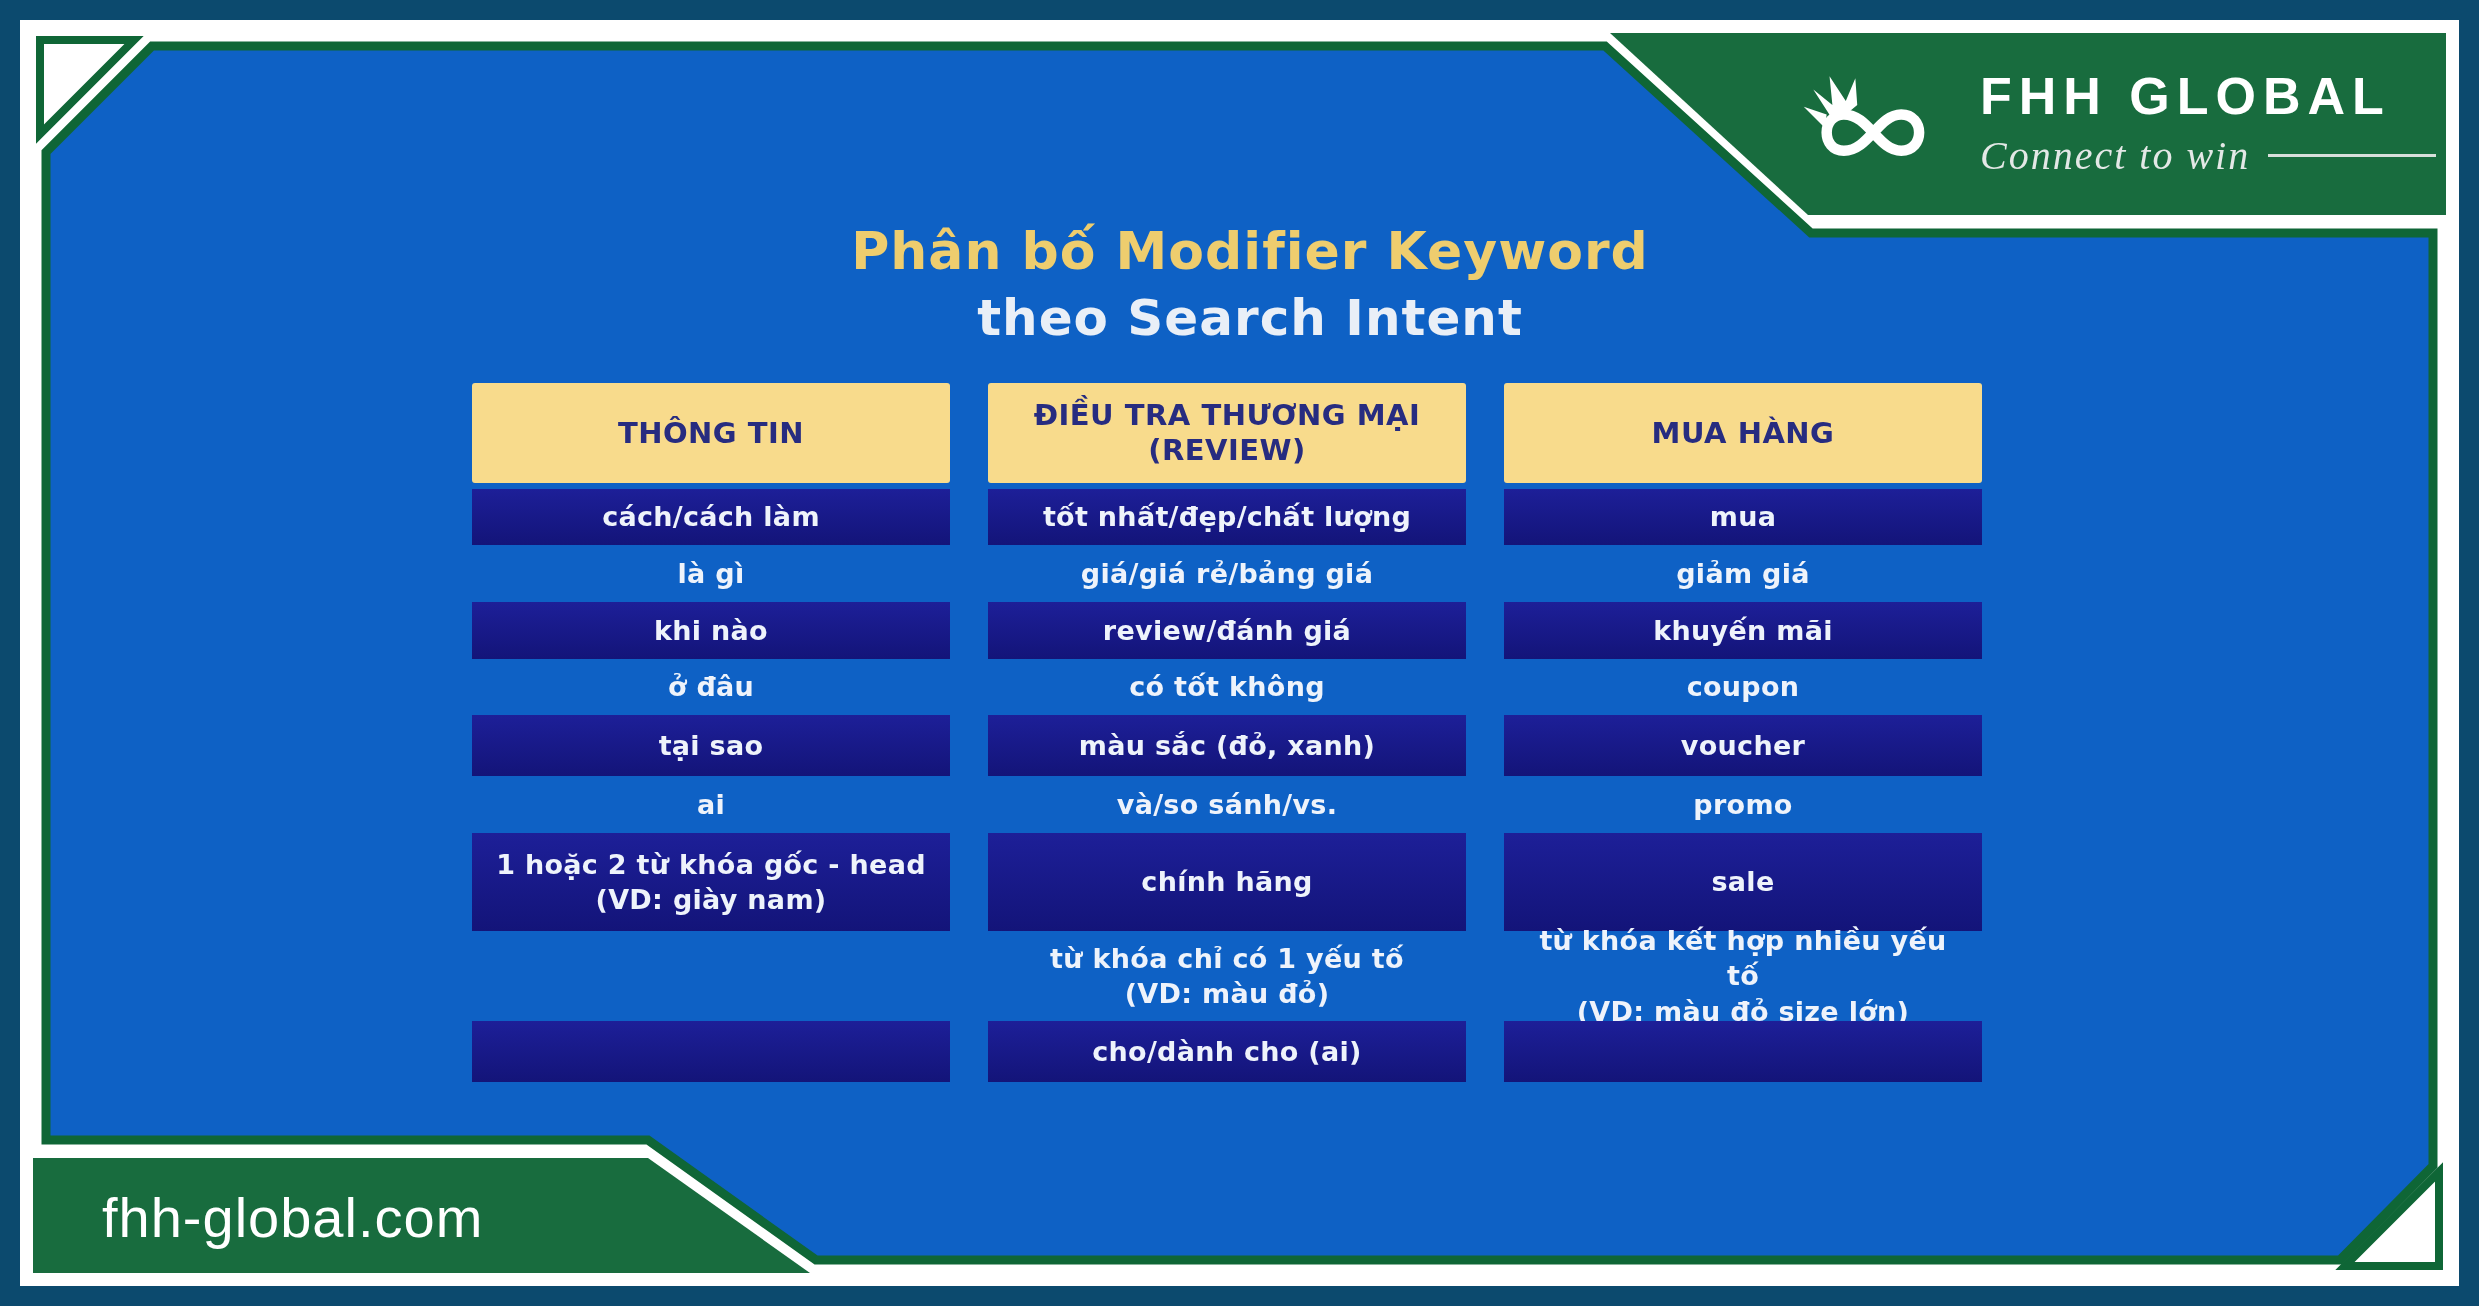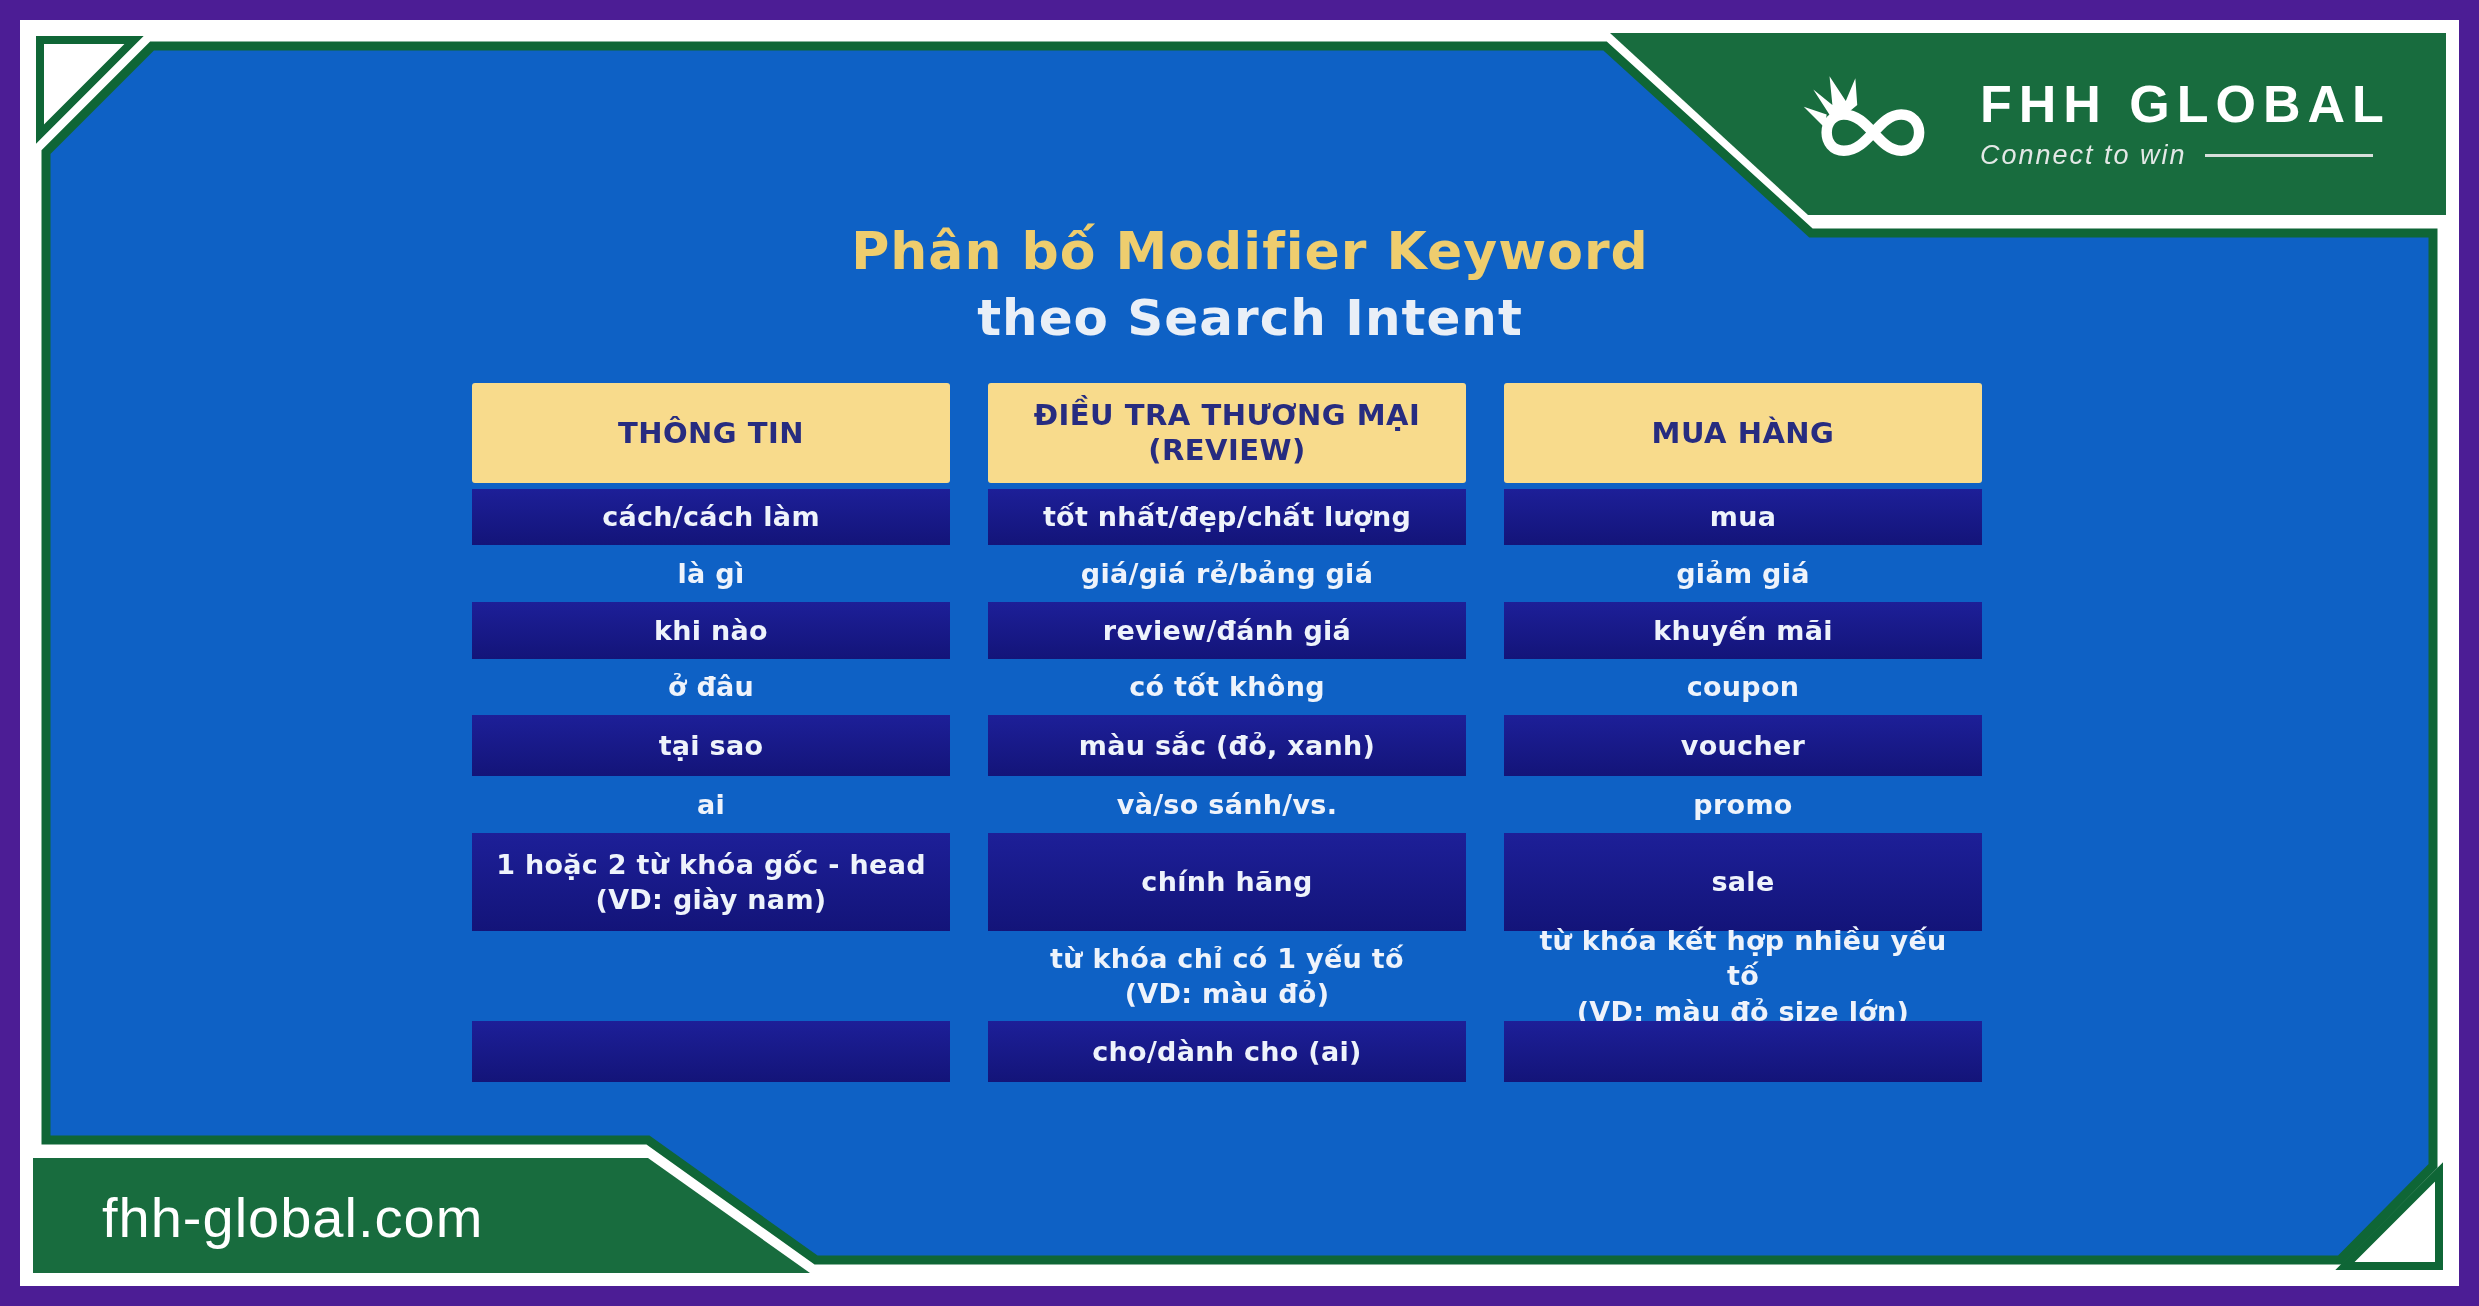--- a/index.html
+++ b/index.html
@@ -1,40 +1,40 @@
 <!DOCTYPE html>
 <html><head>
 <meta charset="utf-8">
 <style>
   html,body{margin:0;padding:0;background:#0c6434;}
   .canvas{
     position:relative;
     width:2479px;height:1306px;
-    background:#4c1d95;
+    background:#0c4a6e;
     overflow:hidden;
     font-family:"DejaVu Sans","Liberation Sans",sans-serif;
   }
   .frame-svg{position:absolute;left:0;top:0;width:2479px;height:1306px;}
 
   
   .logo-block{
     position:absolute;left:1798px;top:44px;width:620px;height:160px;
     display:flex;align-items:center;gap:10px;
   }
   .dragon{width:172px;height:138px;flex:0 0 auto;}
   .brand-col{display:flex;flex-direction:column;}
   .brand-name{
     font-family:"Liberation Sans",sans-serif;
     font-size:52px;font-weight:bold;color:#ffffff;
     letter-spacing:7px;white-space:nowrap;line-height:1.05;
   }
   .tagline-row{display:flex;align-items:center;margin-top:8px;}
   .tagline{
-    font-family:Liberation Sans, sans-serif;
-    font-style:italic;font-size:27px;color:#e3e8e6;
+    font-family:Liberation Serif, serif;
+    font-style:italic;font-size:40px;color:#e3e8e6;
     letter-spacing:2px;white-space:nowrap;
   }
   .tagline-line{width:168px;height:3px;background:#d8dfdb;margin-left:18px;}
 
   
   .website{
     position:absolute;left:102px;top:1185px;
     font-family:"Liberation Sans",sans-serif;
     font-size:56px;font-weight:normal;color:#ffffff;letter-spacing:1px;
   }

